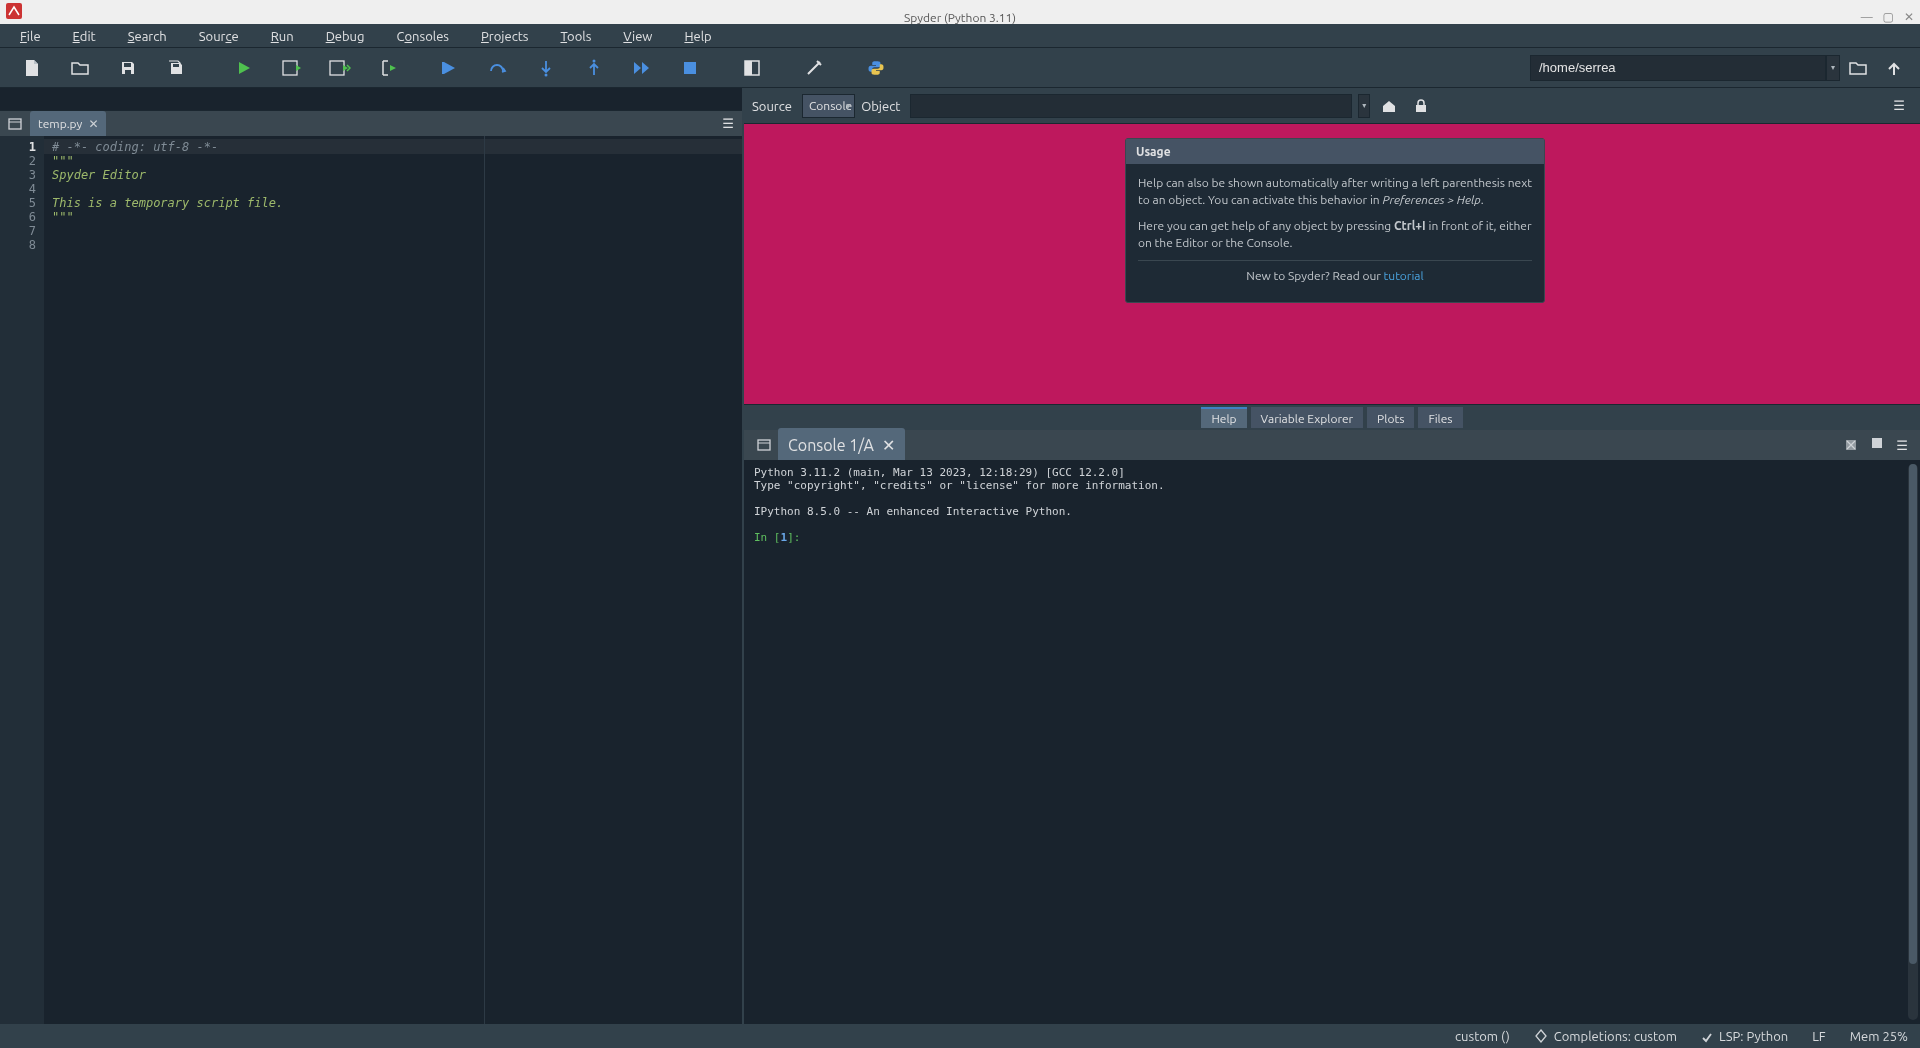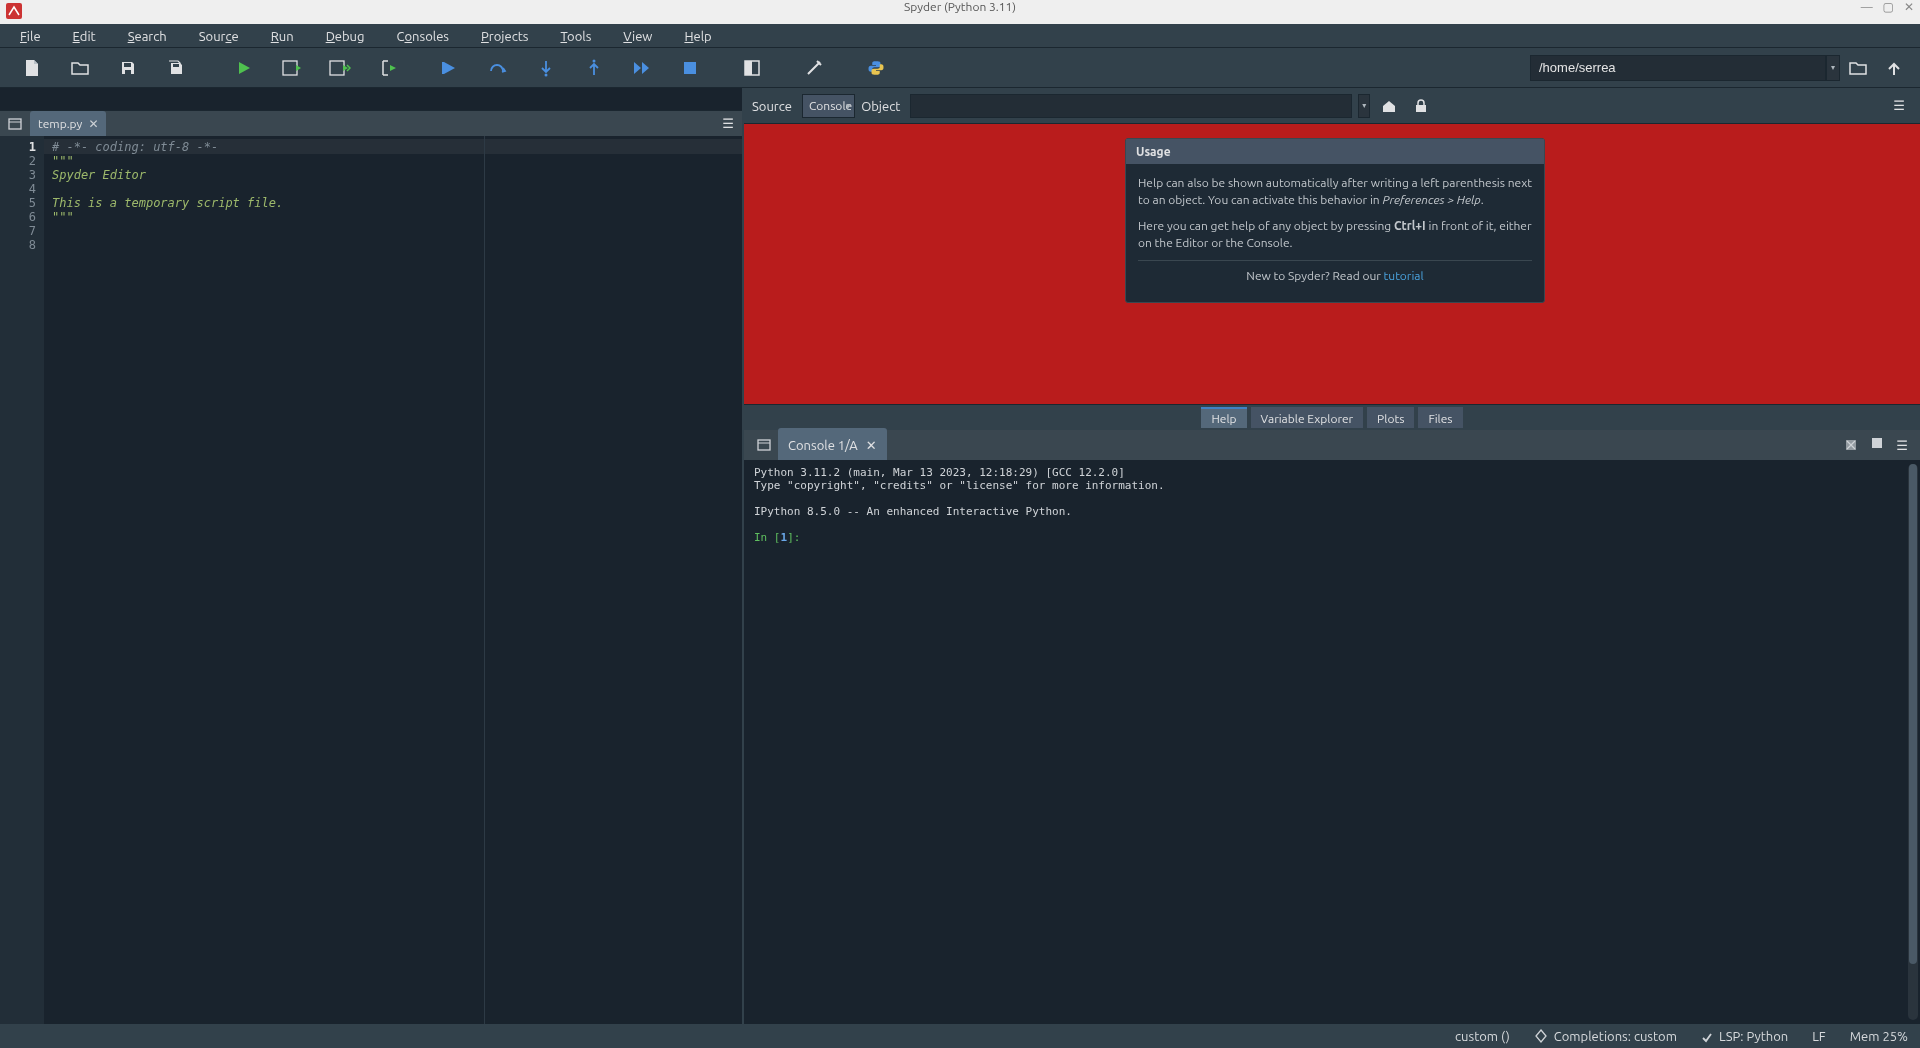--- a/index.html
+++ b/index.html
@@ -12,21 +12,21 @@
   height: 1048px;
   overflow: hidden;
   display: flex;
   flex-direction: column;
 }
 .titlebar {
   height: 24px;
   background: #efefef;
   color: #555;
   display: flex;
-  align-items: flex-start;
+  align-items: flex-end;
   justify-content: center;
   position: relative;
   font-size: 12px;
 }
 .titlebar .app-icon { position: absolute; left: 6px; top: 3px; width: 16px; height: 16px; }
 .titlebar .win-controls { position: absolute; right: 6px; display: flex; gap: 10px; color: #888; }
 .menubar {
   height: 24px;
   background: #32414b;
   display: flex;
@@ -81,35 +81,35 @@
 .code .comment { color:#7f8b95; font-style:italic; position:relative; z-index:1;}
 .code .docstring { color:#9db96b; font-style:italic; position:relative; z-index:1;}
 .code .ruler { position:absolute; top:0; bottom:0; left:440px; width:1px; background:#2d3a45;}
 .help-header { height:36px; background:#32414b; border-bottom:1px solid #1b2730; display:flex; align-items:center; padding:0 8px; gap:6px;}
 .help-header .lbl { margin-right:4px;}
 .help-header select, .help-header .combo { background:#455364; border:1px solid #1b2730; color:#e0e1e3; height:24px; font-size:12px;}
 .help-header .combo { padding:0 2px 0 6px; display:flex; align-items:center; position:relative;}
 .help-header .combo::after{content:"▾"; position:absolute; right:4px; font-size:9px; color:#aeb6bd;}
 .help-header .obj-input { flex:1; background:#232d36; border:1px solid #1b2730; height:24px; }
 .help-header .icon-btn { width:26px; height:24px; display:flex; align-items:center; justify-content:center; cursor:pointer;}
-.help-body { flex:1; background:#b91c1c; display:flex; justify-content:center; padding:14px 24px 0 30px; }
+.help-body { flex:1; background:#be185d; display:flex; justify-content:center; padding:14px 24px 0 30px; }
 .usage-card { width: 420px; border:1px solid #3a4750; border-radius:3px; background:#1e2a35; height:fit-content; font-size:12px;}
 .usage-card .card-title{ background:#455364; color:#e0e1e3; padding:6px 10px; font-weight:600;}
 .usage-card .card-body{ padding:10px 12px; color:#c2c7cc; line-height:1.45;}
 .usage-card .card-body p{ margin-bottom:8px;}
 .usage-card hr{ border:none; border-top:1px solid #3a4750; margin:6px 0;}
 .usage-card .tut-link{ color:#4aa3df;}
 .center{ text-align:center;}
 .pane-tabs { height:24px; background:#32414b; display:flex; justify-content:center; align-items:flex-end; gap:4px; border-top:1px solid #1b2730;}
 .pane-tabs .ptab { background:#455364; padding:3px 10px; font-size:12px; cursor:pointer; border-top:2px solid transparent;}
 .pane-tabs .ptab.active { background:#54687a; border-top:2px solid #3e82c4;}
 .console-wrap { flex:1; display:flex; flex-direction:column; border-top:2px solid #32414b;}
 .console-tabs { height:30px; background:#3a4750; display:flex; align-items:center; padding:0 6px;}
 .console-tabs .browse-icon{ width:28px; display:flex;align-items:center;justify-content:center;}
-.console-tabs .ctab { background:#54687a; height:34px; display:flex; align-items:center; padding:0 10px; gap:8px; font-size:13px; border-radius:3px 3px 0 0;}
+.console-tabs .ctab { background:#54687a; height:34px; display:flex; align-items:center; padding:0 10px; gap:8px; font-size:16px; border-radius:3px 3px 0 0;}
 .console-tabs .r-icons{ margin-left:auto; display:flex; gap:14px; padding-right:6px;}
 .console-body { flex:1; background:#19232d; font-family:"DejaVu Sans Mono", Consolas, monospace; font-size:11px; padding:6px 10px; white-space:pre-wrap; color:#d0d4d8; position:relative; overflow-y:auto;}
 .console-body .prompt { color:#5fbf5f;}
 .console-body .pnum { color:#6aa8e8; font-weight:bold;}
 .console-scroll{ position:absolute; right:2px; top:4px; bottom:4px; width:10px; background:#2a343d; border-radius:5px;}
 .console-scroll .thumb{ position:absolute; left:1px; right:1px; top:0; height:90%; background:#4a5966; border-radius:4px;}
 .statusbar { height:24px; background:#32414b; display:flex; align-items:center; justify-content:flex-end; padding:0 12px; gap:24px; font-size:13px; color:#d7dadd;}
 .statusbar .sb-item{ display:flex; align-items:flex-end; gap:6px;}
 svg { display:block; }
 .ico { color:#e0e1e3; }

